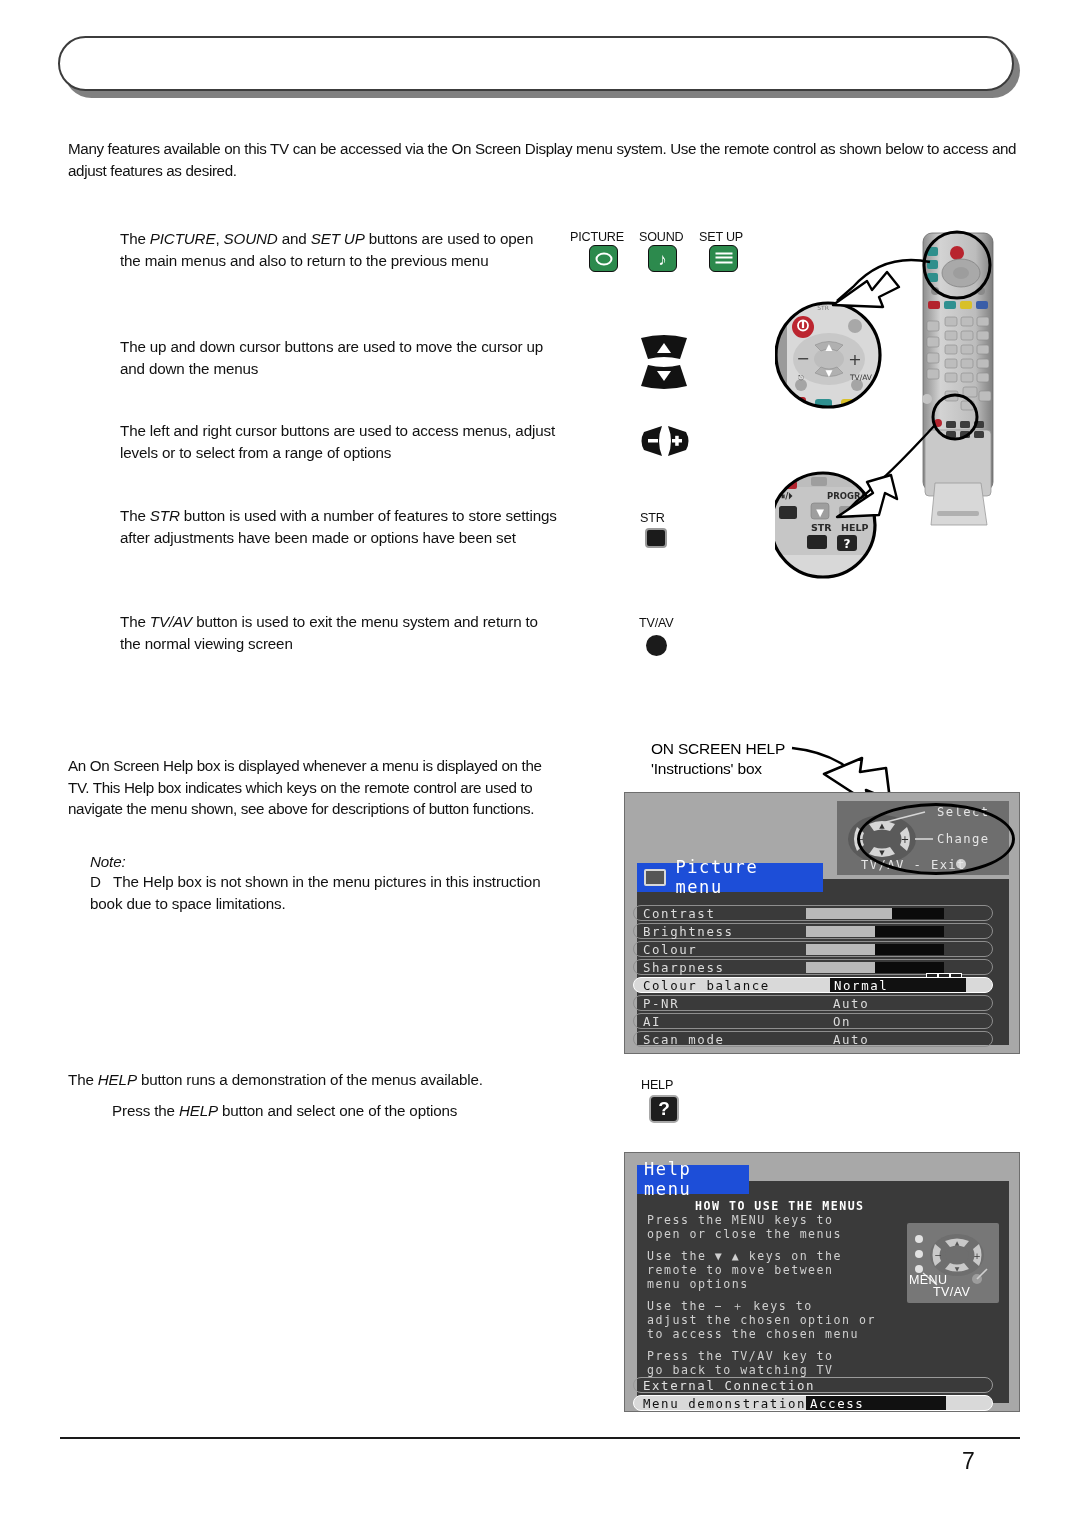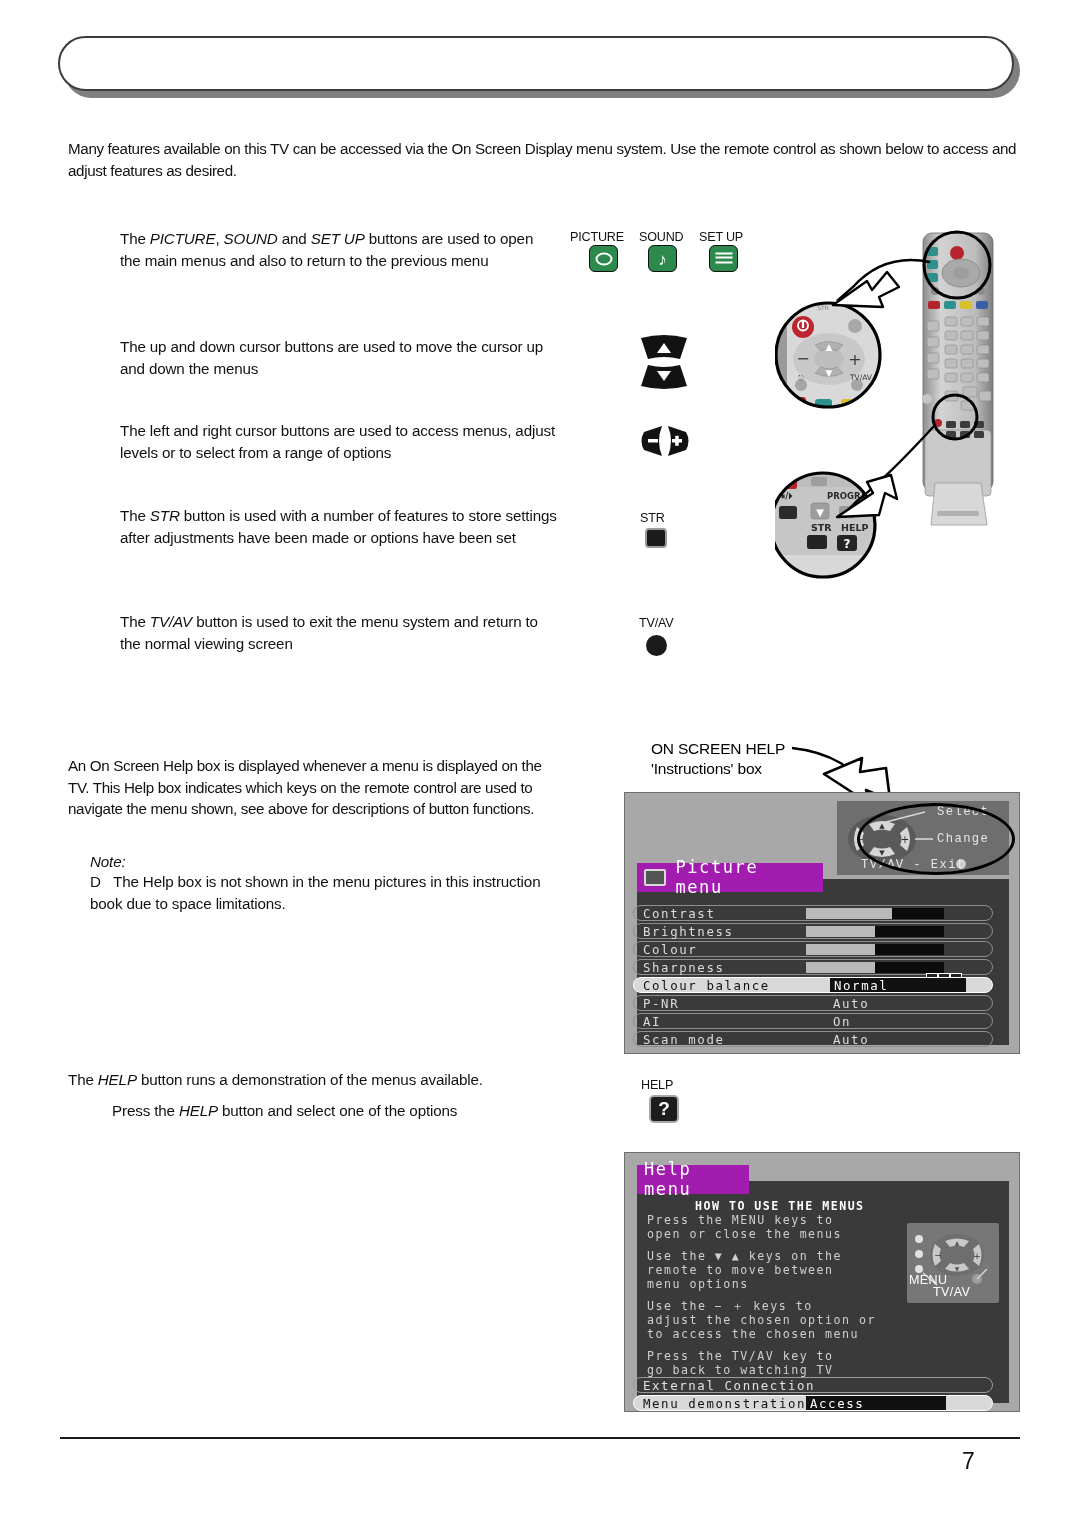--- a/index.html
+++ b/index.html
@@ -101,21 +101,21 @@
     border:1px solid #6e6e6e;
   }
   .osd-inner { position:absolute; background:#3a3a3a; }
 
   .osd-font {
     font-family:"DejaVu Sans Mono", monospace;
     letter-spacing:1.6px;
   }
 
   .menu-tab {
-    position:absolute; background:#a21caf; color:#fff;
+    position:absolute; background:#1d4ed8; color:#fff;
     display:flex; align-items:center; gap:9px;
     padding:2px 10px 3px 7px;
     font-size:17px;
   }
   .tv-icon {
     width:23px; height:17px; border:2.5px solid #d8d8d8; background:#555;
     display:inline-block; border-radius:2px;
   }
 
   .osd-row {
@@ -143,21 +143,21 @@
   .bar-ticks {
     position:absolute; left:292px; top:13px; width:36px; height:8px;
     display:flex; gap:2px; background:#fff; padding:1px;
   }
   .bar-ticks b { display:block; width:10px; height:6px; background:#222; }
 
   
   .helpbox {
     position:absolute; background:#6e6e6e;
   }
-  .helpbox .hb-text { position:absolute; color:#e6e6e6; font-size:12.2px; letter-spacing:1.4px;font-family:Liberation Mono, monospace; }
+  .helpbox .hb-text { position:absolute; color:#e6e6e6; font-size:12.2px; letter-spacing:1.4px; }
   .ellipse-outline {
     position:absolute; border:3px solid #000; border-radius:50%;
   }
 
   
   .hm-line {
     position:absolute; color:#cfcfcf; font-size:11.6px; letter-spacing:1.5px; white-space:nowrap;
   }
   .hm-line.bold { color:#fff; font-weight:bold;padding-left:48px; }
   .hm-row {

